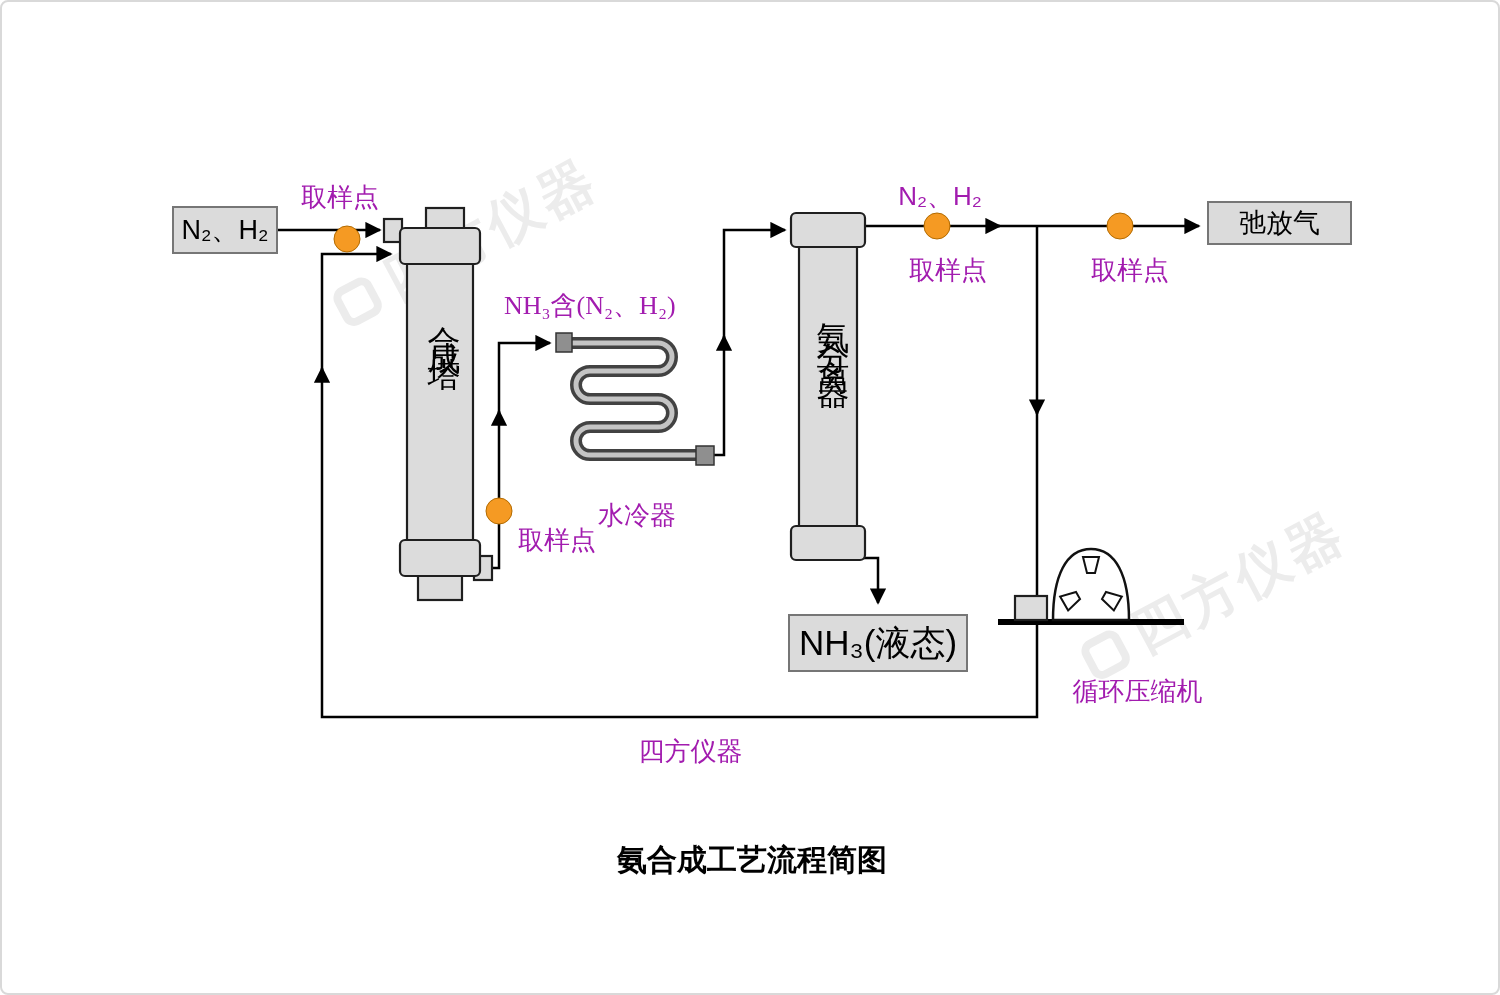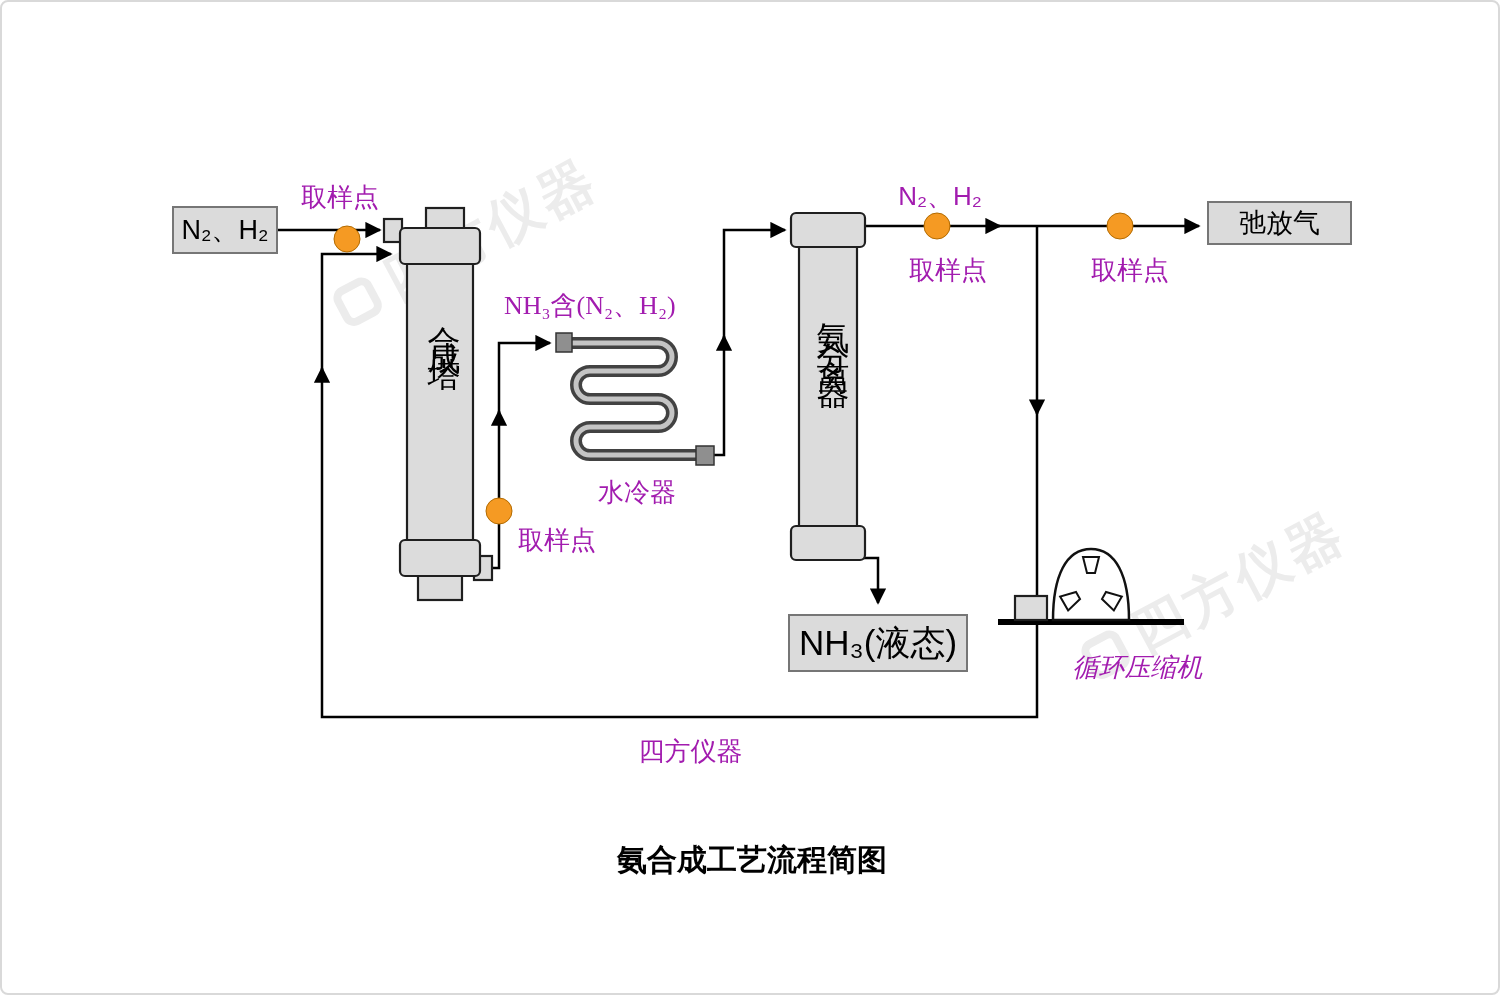--- a/index.html
+++ b/index.html
@@ -110,23 +110,23 @@
 
   <div class="box" style="left:170px; top:204px; width:106px; height:48px;">N₂、H₂</div>
   <div class="box" style="left:1205px; top:199px; width:145px; height:44px;">弛放气</div>
   <div class="box" style="left:786px; top:612px; width:180px; height:58px; font-size:35px;">NH₃(液态)</div>
 
   <div class="vlabel t3" style="left:419px; top:297px;">合成塔</div>
   <div class="vlabel t4" style="left:808px; top:295px;">氨分离器</div>
 
   <div class="label center" style="left:282px; top:178px; width:112px;">取样点</div>
   <div class="label" style="left:502px; top:286px;font-family:Liberation Serif, serif;">NH₃含(N₂、H₂)</div>
-  <div class="label center" style="left:583px; top:473px; width:104px;">水冷器</div>
+  <div class="label center" style="left:583px; top:496px; width:104px;">水冷器</div>
   <div class="label" style="left:516px; top:521px;">取样点</div>
   <div class="label center" style="left:886px; top:177px; width:104px;">N₂、H₂</div>
   <div class="label center" style="left:890px; top:251px; width:112px;">取样点</div>
   <div class="label center" style="left:1072px; top:251px; width:112px;">取样点</div>
-  <div class="label center" style="left:1053px; top:648px; width:165px;font-style:italic;">循环压缩机</div>
+  <div class="label center" style="left:1053px; top:672px; width:165px;">循环压缩机</div>
   <div class="label center" style="left:616px; top:732px; width:145px;">四方仪器</div>
 
   <div class="title">氨合成工艺流程简图</div>
 
 </div>
 
 </body></html>

